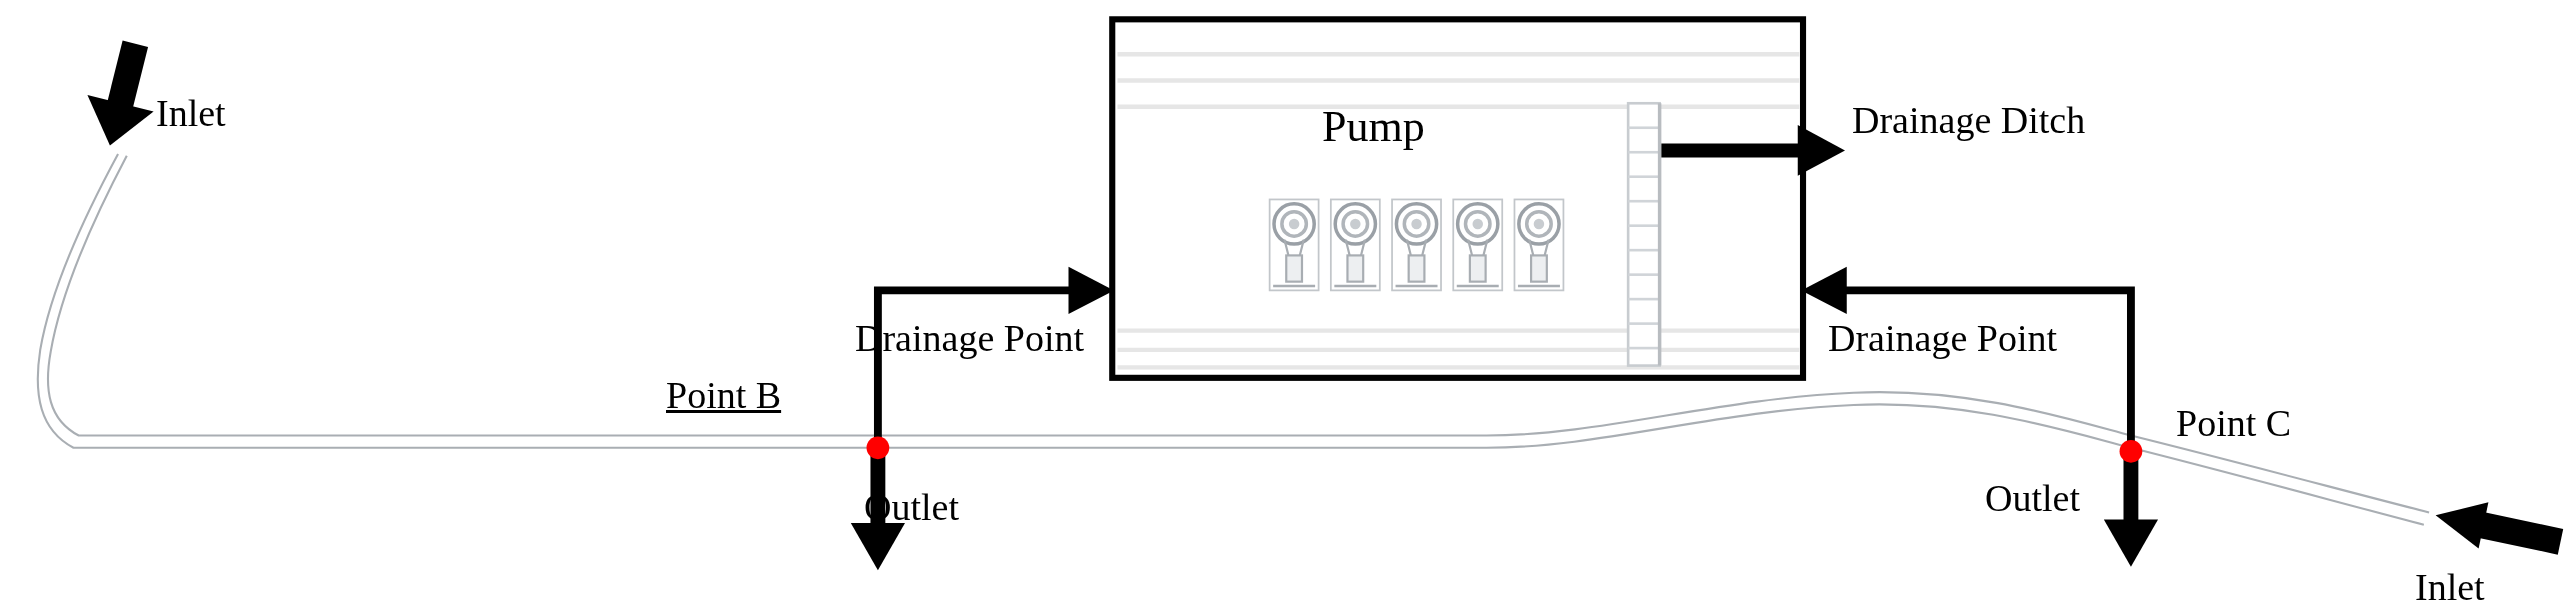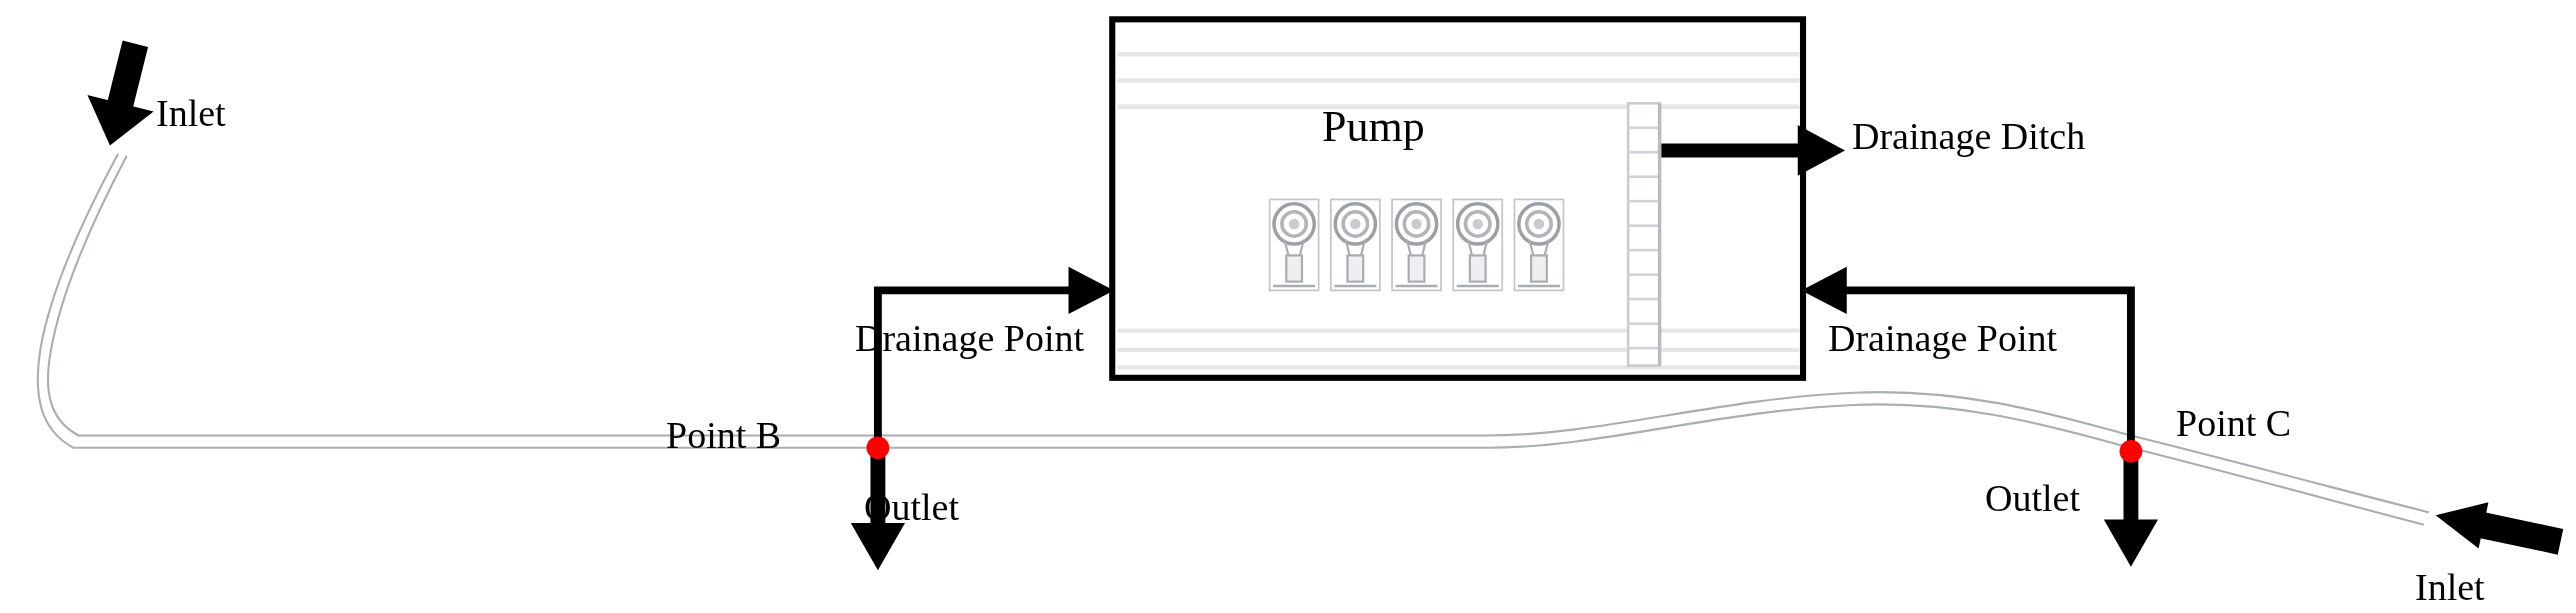--- a/index.html
+++ b/index.html
@@ -31,22 +31,22 @@
     color: #000000;
     white-space: nowrap;
     line-height: 1;
     font-size: 38px;
   }
   .lbl-pump    { left: 1322px; top: 105px; font-size: 44px; }
   .lbl-inlet-tl{ left: 156px;  top: 94px; }
   .lbl-inlet-br{ left: 2415px; top: 568px; }
   .lbl-dp-left { left: 855px;  top: 319px; }
   .lbl-dp-right{ left: 1828px; top: 319px; }
-  .lbl-ditch   { left: 1852px; top: 117px; }
-  .lbl-pointb  { left: 666px;  top: 416px; }
+  .lbl-ditch   { left: 1852px; top: 101px; }
+  .lbl-pointb  { left: 666px;  top: 376px; text-decoration: underline; }
   .lbl-pointc  { left: 2176px; top: 385px; margin-top: 19px; }
   .lbl-outlet-b{ left: 864px;  top: 488px; }
   .lbl-outlet-c{ left: 1985px; top: 479px; }
 </style>
 </head>
 <body>
 
 <div id="diagram-root">
 
   <svg id="scene" viewBox="0 0 2946 702" xmlns="http://www.w3.org/2000/svg">

